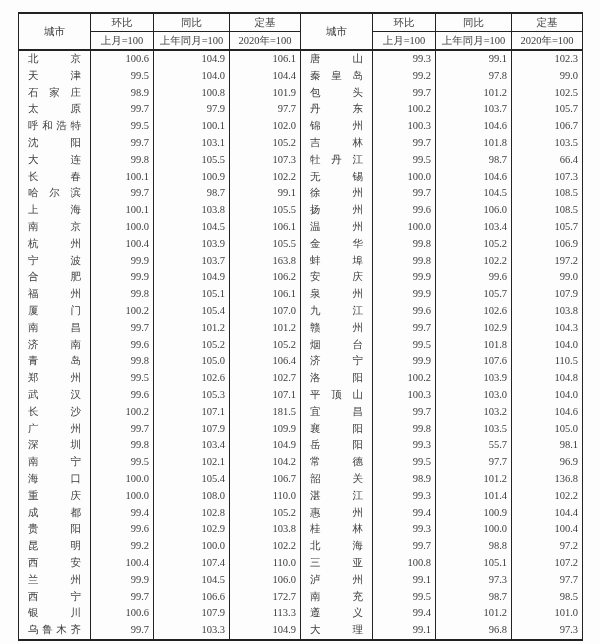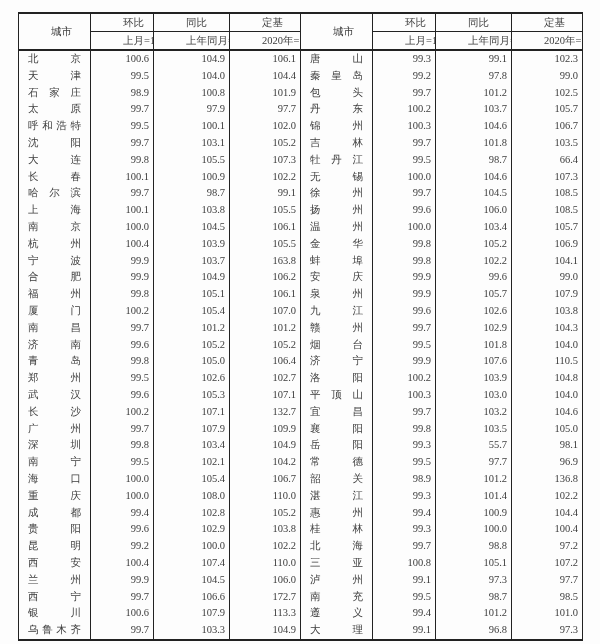--- a/index.html
+++ b/index.html
@@ -29,24 +29,23 @@
   }
   .price-table th, .price-table td {
     border-left: 1px solid #222;
     border-right: 1px solid #222;
     font-weight: normal;
     padding: 0;
     overflow: hidden;
     white-space: nowrap;
   }
   .price-table thead th {
-    text-align: left;
+    text-align: center;
     height: 17px;
     line-height: 17px;
-    padding-left: 32px;
   }
   .price-table thead th.group-head {
     border-bottom: 1px solid #222;
   }
   .price-table thead tr.subhead th,
   .price-table thead th.city-head {
     border-bottom: 2px solid #222;
   }
   .price-table tbody td {
     height: 16.8px;
@@ -224,21 +223,21 @@
           <td class="num">106.9</td>
         </tr>
         <tr>
           <td class="city"><span class="cname">宁波</span></td>
           <td class="num">99.9</td>
           <td class="num">103.7</td>
           <td class="num">163.8</td>
           <td class="city"><span class="cname">蚌埠</span></td>
           <td class="num">99.8</td>
           <td class="num">102.2</td>
-          <td class="num">104.1</td>
+          <td class="num">197.2</td>
         </tr>
         <tr>
           <td class="city"><span class="cname">合肥</span></td>
           <td class="num">99.9</td>
           <td class="num">104.9</td>
           <td class="num">106.2</td>
           <td class="city"><span class="cname">安庆</span></td>
           <td class="num">99.9</td>
           <td class="num">99.6</td>
           <td class="num">99.0</td>
@@ -310,21 +309,21 @@
           <td class="num">107.1</td>
           <td class="city"><span class="cname">平顶山</span></td>
           <td class="num">100.3</td>
           <td class="num">103.0</td>
           <td class="num">104.0</td>
         </tr>
         <tr>
           <td class="city"><span class="cname">长沙</span></td>
           <td class="num">100.2</td>
           <td class="num">107.1</td>
-          <td class="num">132.7</td>
+          <td class="num">181.5</td>
           <td class="city"><span class="cname">宜昌</span></td>
           <td class="num">99.7</td>
           <td class="num">103.2</td>
           <td class="num">104.6</td>
         </tr>
         <tr>
           <td class="city"><span class="cname">广州</span></td>
           <td class="num">99.7</td>
           <td class="num">107.9</td>
           <td class="num">109.9</td>

